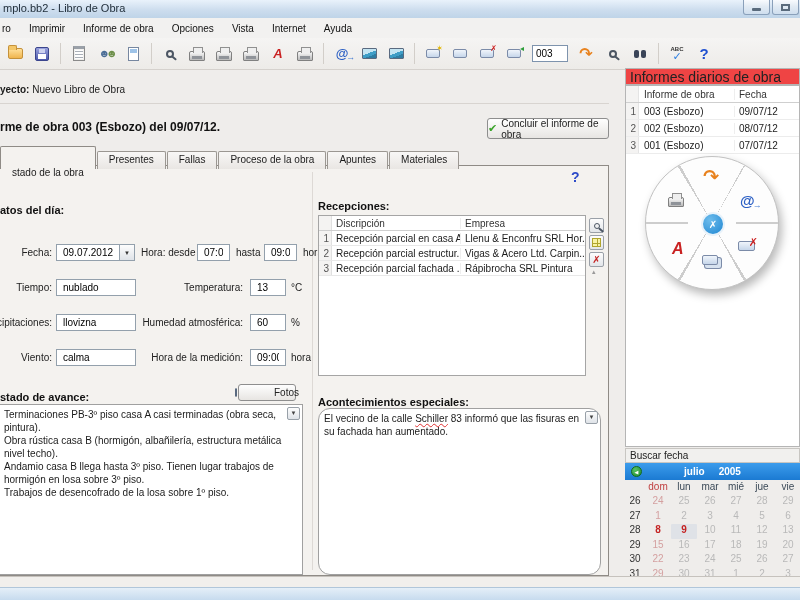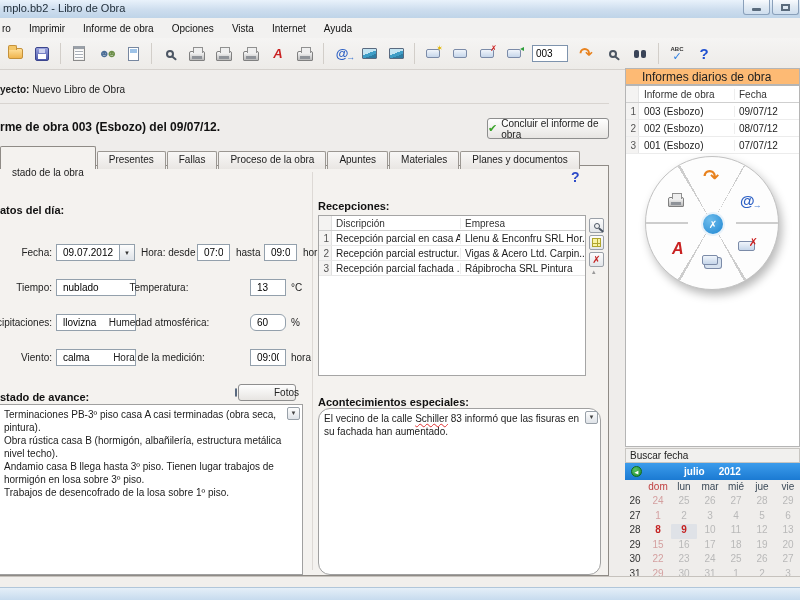--- a/index.html
+++ b/index.html
@@ -80,21 +80,21 @@
   .tab-panel { position:absolute; left:-2px; top:165px; width:611px; height:411px;
     border:1px solid #8f8b86; background:#f4f2ef; z-index:2; }
   .vdiv { position:absolute; left:312px; top:172px; width:1px; height:398px; background:#ddd9d5; z-index:3; }
   .panel-help { position:absolute; left:571px; top:169px; font-size:14px; font-weight:bold; color:#2b49c8; z-index:4; }
 
   .sec-label { position:absolute; font-size:11px; font-weight:bold; color:#111; z-index:4; }
 
   
   .flabel { position:absolute; font-size:10px; color:#222; z-index:4; }
   .flabel.ra-l { left:-70px; width:122px; text-align:right; }
-  .flabel.ra-r { left:89px; width:140px; text-align:center; }
+  .flabel.ra-r { left:103px; width:140px; text-align:right; }
   .finput { position:absolute; height:17px; border:1px solid #93a0ac; background:#fff; font-size:10px;
     padding:1px 6px; font-family:inherit; z-index:4; }
   .combo-btn { position:absolute; width:15px; height:17px; border:1px solid #93a0ac; border-left:none;
     background:linear-gradient(#fdfdfd,#dfe3e8); display:flex; align-items:center; justify-content:center; z-index:4; }
   .combo-btn::before { content:"▼"; font-size:6px; color:#333; }
   .funit { position:absolute; font-size:10px; color:#222; z-index:4; }
 
   
   .rec-table { position:absolute; left:318px; top:215px; width:268px; height:161px; background:#fff;
     border:1px solid #a5a5a5; z-index:4; font-size:10px; }
@@ -118,22 +118,22 @@
   .fotos-btn { position:absolute; left:238px; top:384px; width:58px; height:17px; z-index:4;gap:37px; }
   .textarea { position:absolute; background:#fff; border:1px solid #a0a0a0; z-index:4; font-size:10px; line-height:13px; }
   .ta-estado { left:-3px; top:404px; width:306px; height:171px; padding:3px 16px 3px 6px; }
   .ta-acont  { left:318px; top:408px; width:283px; height:167px; padding:3px 16px 3px 5px;border-radius:12px; }
   .dd { position:absolute; right:2px; top:2px; width:13px; height:13px; border:1px solid #98a0a8;
     background:linear-gradient(#fdfdfd,#dfe3e8); border-radius:2px; display:flex; align-items:center; justify-content:center; }
   .dd::before { content:"▼"; font-size:6px; color:#444; }
   .squig { text-decoration:underline; text-decoration-style:wavy; text-decoration-color:#e03030; }
 
   
-  .rp-header { position:absolute; left:625px; top:68px; width:175px; height:17px; background:#fdba74;
-    border:1px solid #b5b5b5; display:flex; align-items:center; padding-left:16px; font-size:12px; color:#222; }
+  .rp-header { position:absolute; left:625px; top:68px; width:175px; height:17px; background:#ef4444;
+    border:1px solid #b5b5b5; display:flex; align-items:center; padding-left:4px; font-size:14px; color:#222; }
   .rp-list { position:absolute; left:625px; top:85px; width:175px; height:362px; background:#fff; border:1px solid #b5b5b5; font-size:10px; }
   .rp-row { display:flex; height:17px; align-items:center; border-bottom:1px solid #ececec; }
   .rp-row.hdr { border-bottom:1px solid #cfcfcf; color:#333; }
   .rp-gut { width:13px; text-align:right; padding-right:2px; color:#555; background:#f4f3f2; height:100%;
     display:flex; align-items:center; justify-content:flex-end; border-right:1px solid #e4e4e4; }
   .rp-c1 { width:96px; padding-left:5px; border-right:1px solid #eee; white-space:nowrap; overflow:hidden; }
   .rp-c2 { flex:1; padding-left:4px; white-space:nowrap; overflow:hidden; }
 
   
   .wheel { position:absolute; left:645px; top:156px; width:134px; height:134px; border-radius:50%;
@@ -298,21 +298,20 @@
     <span>Concluir el informe de obra</span>
   </div>
 
   <div class="tabs">
     <div class="tab active">stado de la obra</div>
     <div class="tab">Presentes</div>
     <div class="tab">Fallas</div>
     <div class="tab">Proceso de la obra</div>
     <div class="tab">Apuntes</div>
     <div class="tab">Materiales</div>
-    <div class="tab">Planes y documentos</div>
   </div>
   <div class="tab-panel"></div>
   <div class="vdiv"></div>
   <div class="panel-help">?</div>
 
   <div class="sec-label" style="left:0;top:204px">atos del día:</div>
 
   <div class="flabel ra-l" style="top:247px">Fecha:</div>
   <input class="finput" style="left: 56px; top: 244px; width: 64px;" value="09.07.2012">
   <div class="combo-btn" style="left:120px;top:244px"></div>
@@ -324,21 +323,21 @@
 
   <div class="flabel ra-l" style="top:282px">Tiempo:</div>
   <input class="finput" style="left: 56px; top: 279px; width: 80px;" value="nublado">
   <div class="flabel ra-r" style="top:282px">Temperatura:</div>
   <input class="finput" style="left: 250px; top: 279px; width: 36px;" value="13">
   <div class="funit" style="left:291px;top:282px">°C</div>
 
   <div class="flabel ra-l" style="top:317px">recipitaciones:</div>
   <input class="finput" style="left: 56px; top: 314px; width: 80px;" value="llovizna">
   <div class="flabel ra-r" style="top:317px">Humedad atmosférica:</div>
-  <input class="finput" style="left: 250px; top: 314px; width: 36px; border-radius: 6px;" value="60">
+  <input class="finput" style="left: 250px; top: 314px; width: 36px;" value="60">
   <div class="funit" style="left:291px;top:317px">%</div>
 
   <div class="flabel ra-l" style="top:352px">Viento:</div>
   <input class="finput" style="left: 56px; top: 349px; width: 80px;" value="calma">
   <div class="flabel ra-r" style="top:352px">Hora de la medición:</div>
   <input class="finput" style="left: 250px; top: 349px; width: 36px;" value="09:00">
   <div class="funit" style="left:291px;top:352px">hora</div>
 
   <div class="sec-label" style="left:318px;top:200px">Recepciones:</div>
   <div class="rec-table">
@@ -438,21 +437,21 @@
       </div>
     <div class="wseg" style="left:26px;top:84px">
         <span class="i-pdf" style="font-size:16px">A</span>
       </div>
     <div class="hub">✗</div>
   </div>
 
   <div class="buscar">Buscar fecha</div>
   <div class="cal-head">
     <span>julio</span>
-    <span>2012</span>
+    <span>2005</span>
   </div>
   <div class="cal-back">◀</div>
   <div class="cal-dayhead">
     <span class="wn"></span>
     <span class="sun">dom</span>
     <span>lun</span>
     <span>mar</span>
     <span>mié</span>
     <span>jue</span>
     <span>vie</span>

